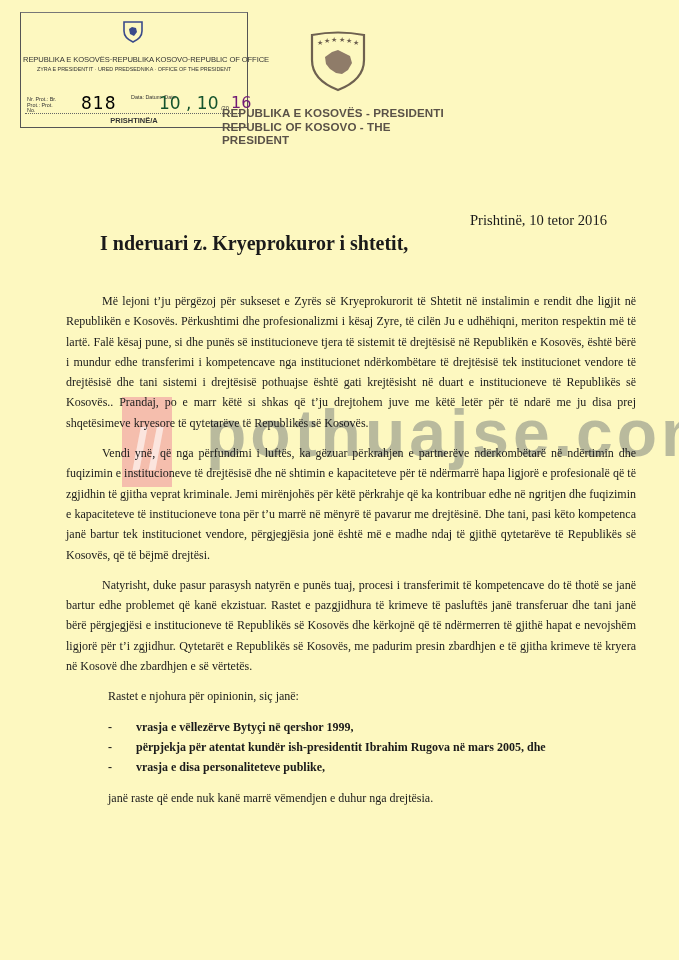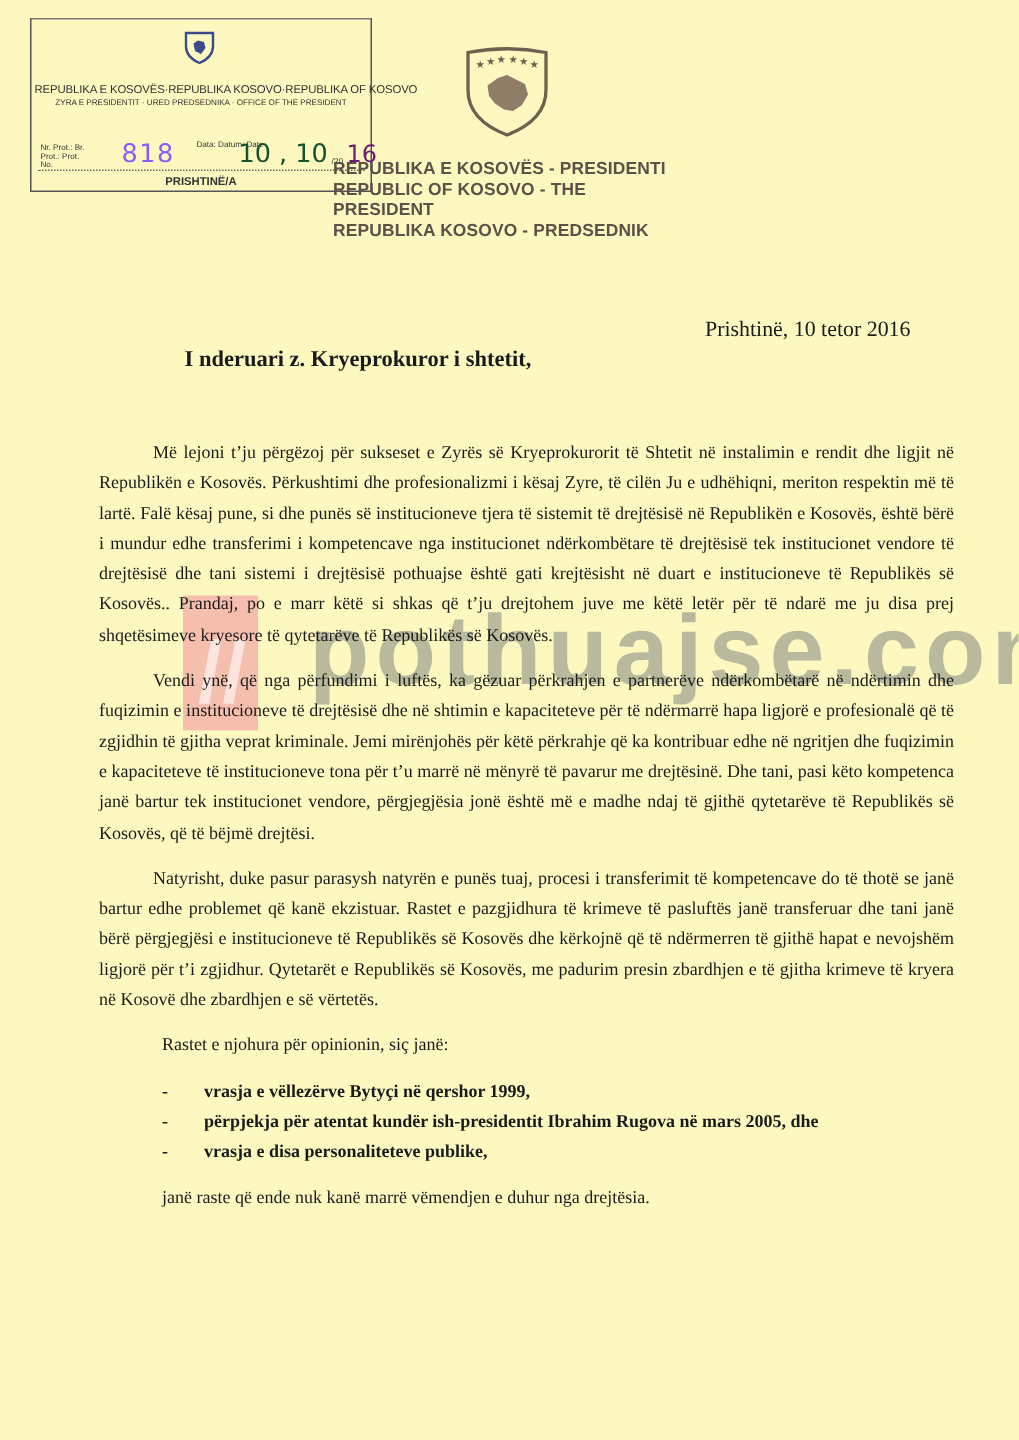--- a/index.html
+++ b/index.html
@@ -12,39 +12,39 @@
   }
   .stamp {
     position:absolute; left:20px; top:12px; width:226px; height:114px;
     border:1px solid #555; border-top:1px solid #777;
     font-family:"Liberation Sans", sans-serif; color:#333;
   }
   .stamp-emblem { position:absolute; left:100px; top:6px; width:24px; height:24px; }
   .stamp-line1 { position:absolute; left:2px; top:42px; width:222px; font-size:7.6px; letter-spacing:-0.1px; text-align:center; white-space:nowrap; }
   .stamp-line2 { position:absolute; left:0; top:53px; width:226px; font-size:5.4px; text-align:center; white-space:nowrap; }
   .stamp-prot-label { position:absolute; left:6px; top:84px; font-size:5.4px; line-height:5.5px; width:34px; }
-  .stamp-prot-no { position:absolute; left:60px; top:80px; font-family:"DejaVu Sans", sans-serif; font-size:17px; color:#8b5cf6; letter-spacing:1px; }
+  .stamp-prot-no { position:absolute; left:60px; top:80px; font-family:"DejaVu Sans", sans-serif; font-size:17px; color:#000000; letter-spacing:1px; }
   .stamp-date-label { position:absolute; left:110px; top:82px; font-size:5.4px; line-height:5.6px; }
   .stamp-date { position:absolute; left:138px; top:80px; font-family:"DejaVu Sans", sans-serif; font-size:17px; color:#14532d; }
   .stamp-year-prefix { position:absolute; left:200px; top:92px; font-size:5.6px; }
   .stamp-year { position:absolute; left:210px; top:80px; font-family:"DejaVu Sans", sans-serif; font-size:16px; color:#701a75; }
   .stamp-rule { position:absolute; left:4px; top:100px; width:218px; border-top:1px dotted #666; }
   .stamp-city { position:absolute; left:0; top:103px; width:226px; text-align:center; font-size:7.5px; font-weight:bold; }
 
   .emblem { position:absolute; left:308px; top:30px; width:60px; height:62px; }
 
   .header {
     position:absolute; left:222px; top:106px; width:234px;
     font-family:"Liberation Sans", sans-serif; font-weight:bold;
     color:#5a5248; font-size:11.6px; line-height:13.5px;
     letter-spacing:0.1px;
   }
 
   .date-line { position:absolute; right:72px; top:212px; font-size:14.6px; }
-  .salutation { position:absolute; left:123px; top:232px; font-size:15px; font-weight:bold; }
+  .salutation { position:absolute; left:100px; top:232px; font-size:20px; font-weight:bold; }
 
   .body-text {
     position:absolute; left:108px; top:291px; width:528px;
     font-size:12px; line-height:20.3px; text-align:justify;
   }
   .body-text p { margin:0 0 10px 0; text-indent:0; }
   .list { margin:0 0 10px 0; padding:0; list-style:none; }
   .list li { font-weight:bold; position:relative; padding-left:30px; }
   .list li::before { content:"-"; position:absolute; left:2px; }
 
@@ -64,21 +64,21 @@
   }
 </style>
 </head>
 <body>
 
 <div class="stamp">
   <svg class="stamp-emblem" viewBox="0 0 24 24">
     <path d="M3 3 L21 3 L21 12 Q21 19 12 23 Q3 19 3 12 Z" fill="none" stroke="#3a4a8a" stroke-width="1.6"></path>
     <path d="M8 10 L11 8 L15 9 L16 13 L13 17 L9 15 Z" fill="#3a4a8a"></path>
   </svg>
-  <div class="stamp-line1">REPUBLIKA E KOSOVËS·REPUBLIKA KOSOVO·REPUBLIKA OF KOSOVO</div>
+  <div class="stamp-line1">REPUBLIKA E KOSOVËS·REPUBLIKA KOSOVO·REPUBLIC OF OFFICE</div>
   <div class="stamp-line2">ZYRA E PRESIDENTIT · URED PREDSEDNIKA · OFFICE OF THE PRESIDENT</div>
   <div class="stamp-prot-label">Nr. Prot.: Br. Prot.: Prot. No.</div>
   <div class="stamp-prot-no">818</div>
   <div class="stamp-date-label">Data: Datum: Date</div>
   <div class="stamp-date">10 , 10</div>
   <div class="stamp-year-prefix">/20</div>
   <div class="stamp-year">16</div>
   <div class="stamp-rule"></div>
   <div class="stamp-city">PRISHTINË/A</div>
 </div>
@@ -92,21 +92,20 @@
     <text x="31" y="12">★</text>
       <text x="38" y="13">★</text>
       <text x="45" y="15">★</text>
   </g>
   <path d="M17 27 L24 22 L30 20 L36 23 L42 26 L44 33 L40 40 L34 44 L28 43 L22 39 L18 34 Z" fill="#8f7c69"></path>
 </svg>
 
 <div class="header">
   <div>REPUBLIKA E KOSOVËS - PRESIDENTI</div>
   <div>REPUBLIC OF KOSOVO - THE PRESIDENT</div>
-  <div>REPUBLIKA KOSOVO - PREDSEDNIK</div>
 </div>
 
 <div class="date-line">Prishtinë, 10 tetor 2016</div>
 <div class="salutation">I nderuari z. Kryeprokuror i shtetit,</div>
 
 <div class="wm-block"></div>
 <div class="wm-slash">//</div>
 <div class="wm-text">pothuajse.com</div>
 
 <div class="body-text">

